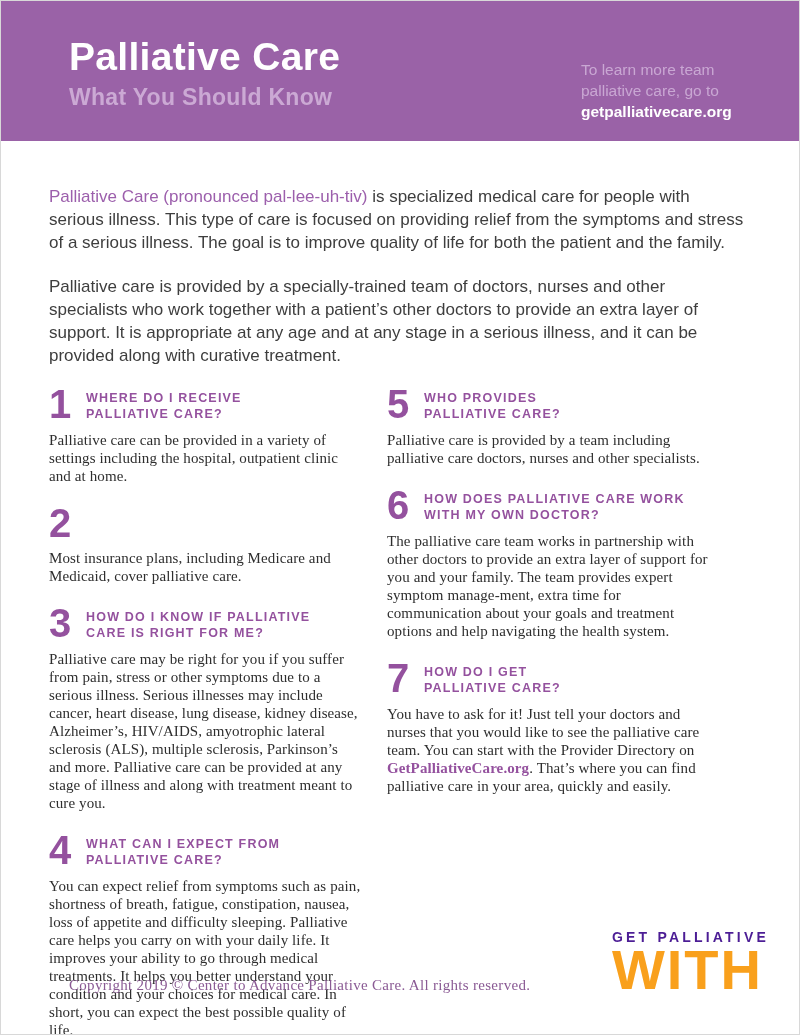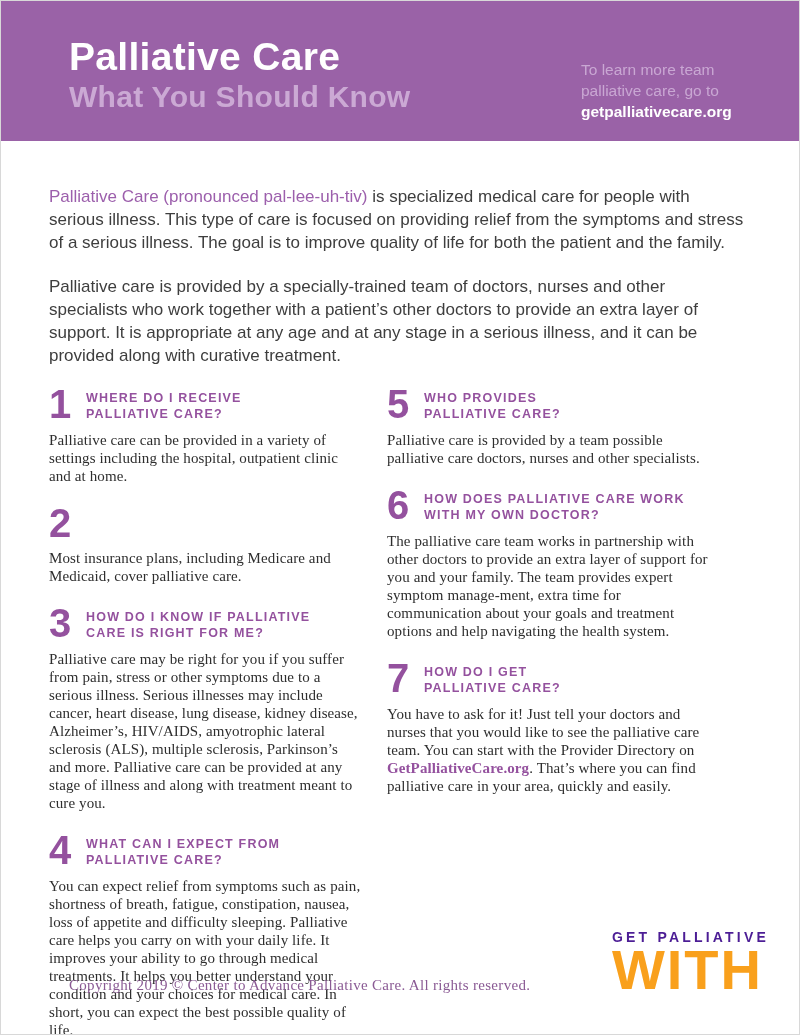--- a/index.html
+++ b/index.html
@@ -5,21 +5,21 @@
   * { margin:0; padding:0; box-sizing:border-box; }
   body { background:#ffffff; font-family:"Liberation Sans", sans-serif; }
   .page {
     width:800px; height:1035px; background:#ffffff;
     border:1px solid #d8d8d8; position:relative; overflow:hidden;
   }
   
   .header { background:#9a62a7; height:140px; position:relative; }
   .titles { position:absolute; left:68px; top:36px; }
   .title-line1 { color:#ffffff; font-size:39px; font-weight:bold; line-height:40px; letter-spacing:0.3px; }
-  .title-line2 { color:#cba9d4; font-size:30px; font-weight:bold; line-height:40px; letter-spacing:0.3px; }
+  .title-line2 { color:#cba9d4; font-size:23px; font-weight:bold; line-height:40px; letter-spacing:0.3px; }
   .learn { position:absolute; left:580px; top:58px; font-size:15.5px; line-height:21px; color:#c9a7d3; }
   .learn-url { color:#ffffff; font-weight:bold; }
   
   .content { padding:44px 52px 0 48px; }
   .intro p { font-size:17px; line-height:23px; color:#3e3e3e; margin-bottom:21px; }
   .intro .lead { color:#9c5fac; }
   
   .columns { display:flex; margin-top:18px; }
   .col-left  { width:312px; margin-right:26px; flex:none; }
   .col-right { width:330px; flex:none; }
@@ -108,21 +108,21 @@
         </div>
       </div>
 
       <div class="col-right">
         <div class="qa">
           <div class="qa-head">
             <div class="q-num">5</div>
             <div class="q-title">WHO PROVIDES
 PALLIATIVE CARE?</div>
           </div>
-          <div class="q-body">Palliative care is provided by a team possible palliative care doctors, nurses and other specialists.</div>
+          <div class="q-body">Palliative care is provided by a team including palliative care doctors, nurses and other specialists.</div>
         </div>
 
         <div class="qa">
           <div class="qa-head">
             <div class="q-num">6</div>
             <div class="q-title">HOW DOES PALLIATIVE CARE WORK
 WITH MY OWN DOCTOR?</div>
           </div>
           <div class="q-body">The palliative care team works in partnership with other doctors to provide an extra layer of support for you and your family. The team provides expert symptom manage-ment, extra time for communication about your goals and treatment options and help navigating the health system.</div>
         </div>

